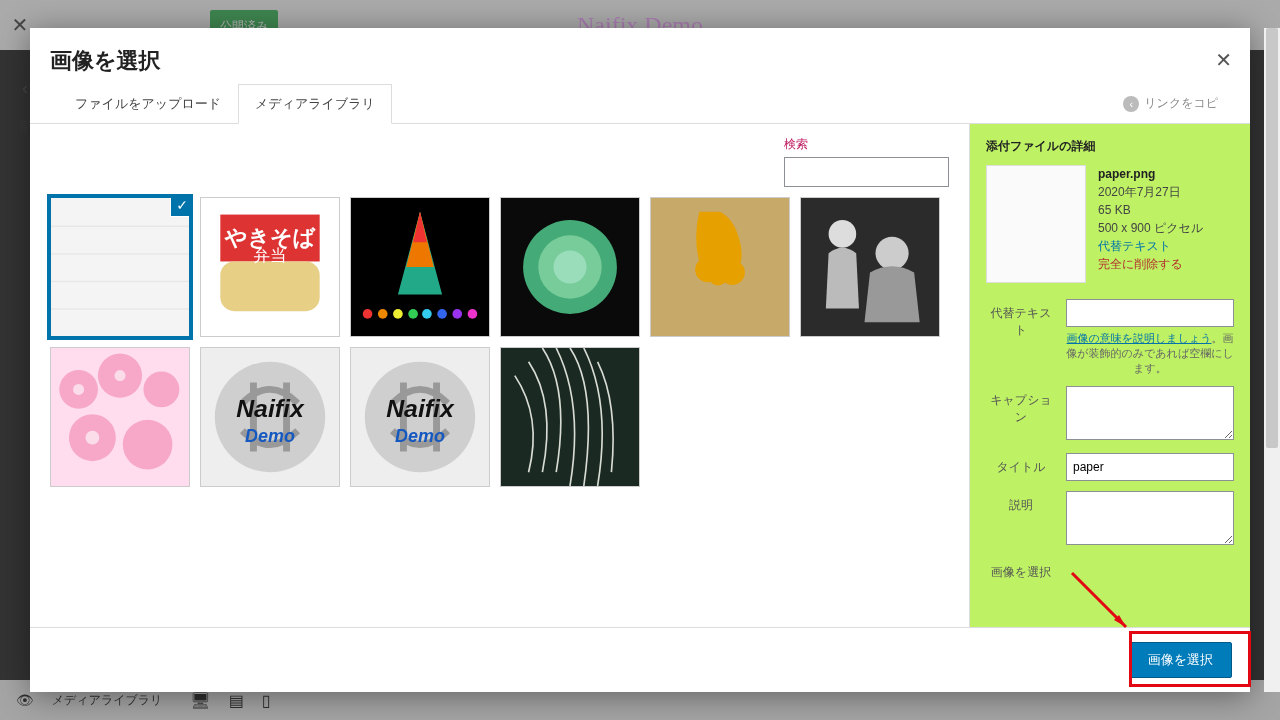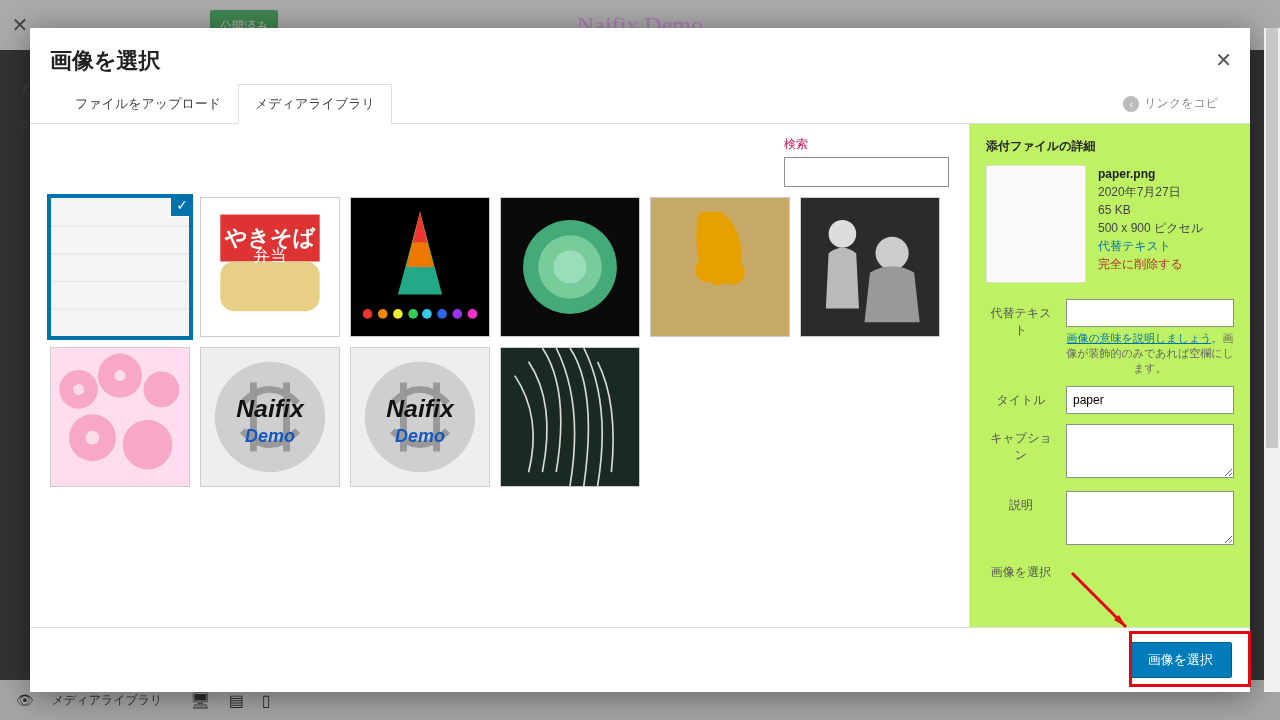--- a/index.html
+++ b/index.html
@@ -238,26 +238,26 @@
         </div>
       </div>
       <div class="frow">
         <label>代替テキスト</label>
         <div class="ctl">
           <input type="text" style="">
           <div class="hint"><a>画像の意味を説明しましょう</a><span>。画像が装飾的のみであれば空欄にします。</span></div>
         </div>
       </div>
       <div class="frow">
+        <label>キャプション</label>
+        <div class="ctl"><textarea style=""></textarea></div>
+      </div>
+      <div class="frow">
         <label>タイトル</label>
         <div class="ctl"><input type="text" value="paper" style=""></div>
-      </div>
-      <div class="frow">
-        <label>キャプション</label>
-        <div class="ctl"><textarea style=""></textarea></div>
       </div>
       <div class="frow">
         <label>説明</label>
         <div class="ctl"><textarea style=""></textarea></div>
       </div>
       <div class="frow">
         <label>画像を選択</label>
         <div class="ctl"></div>
       </div>
     </div>

